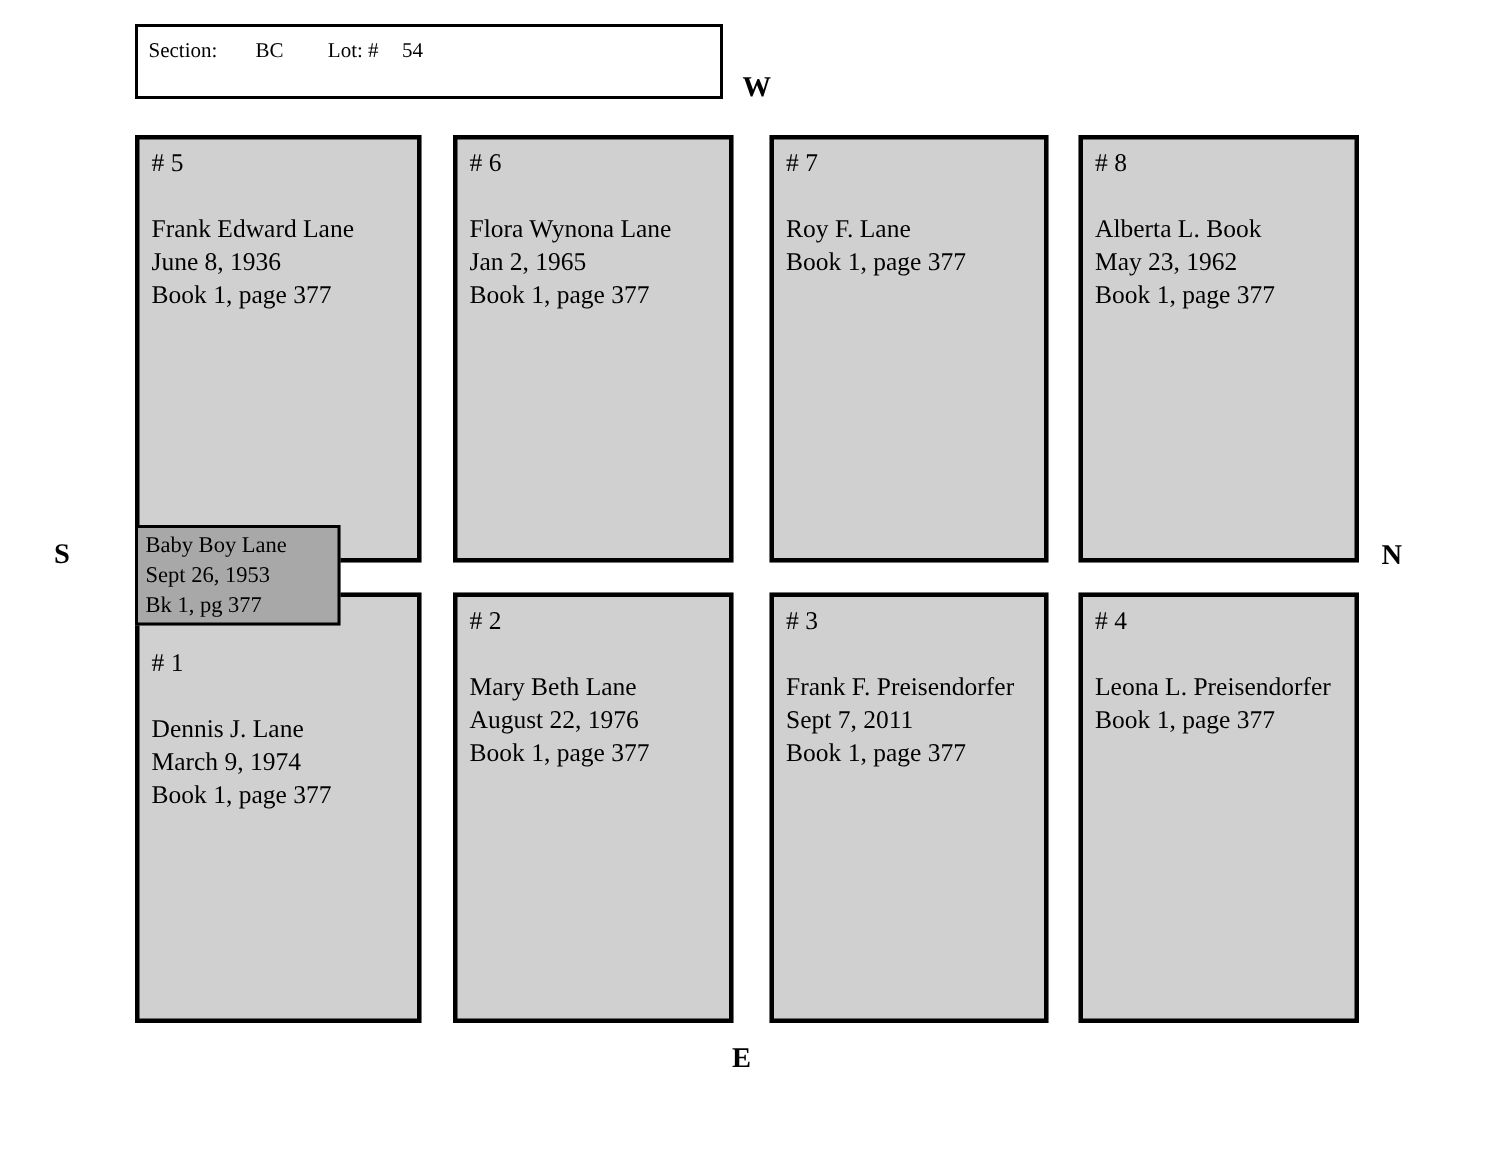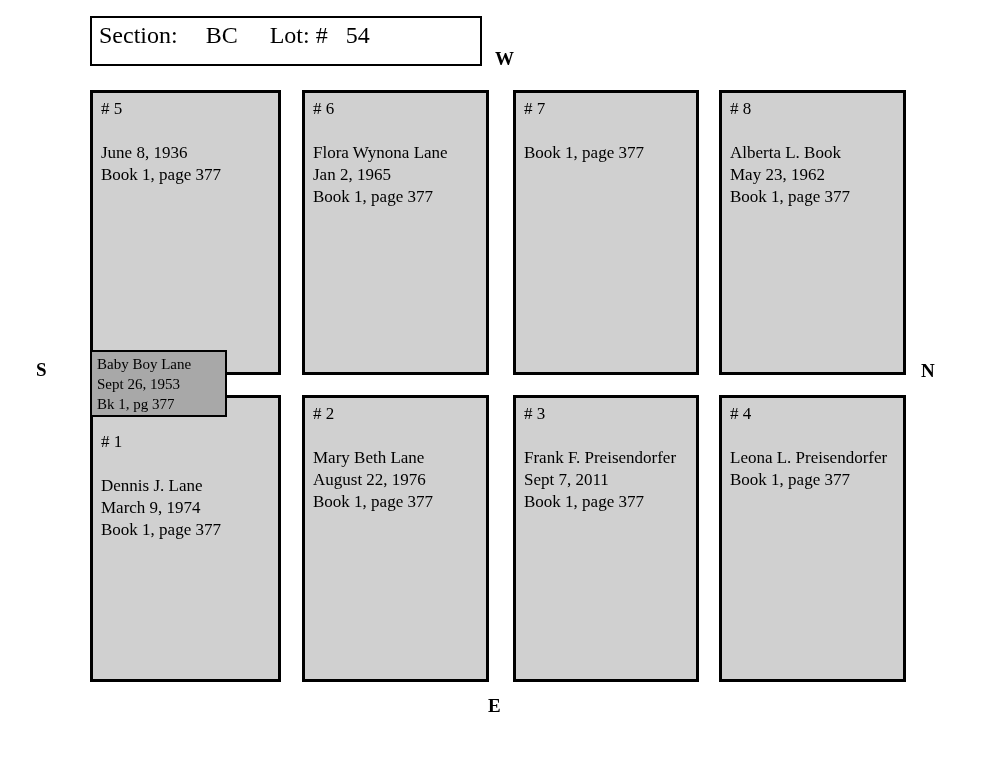--- a/index.html
+++ b/index.html
@@ -24,21 +24,21 @@
     overflow: hidden;
   }
 
   
   .header-box {
     position: absolute;
     left: 90px; top: 16px;
     width: 392px; height: 50px;
     background: #ffffff;
     border: 2px solid var(--border);
-    font-size: 24px;
+    font-size: 14px;
     line-height: 22px;
     padding: 6px 0 0 7px;
     white-space: nowrap;
   }
   .header-box .sec-label { margin-left: 0; }
   .header-box .sec-value { margin-left: 22px; }
   .header-box .lot-label { margin-left: 26px; }
   .header-box .lot-value { margin-left: 12px; }
 
   
@@ -104,37 +104,39 @@
   </div>
 
   <div class="compass w">W</div>
   <div class="compass s">S</div>
   <div class="compass n">N</div>
   <div class="compass e">E</div>
 
   <div class="plot p5">
     <div class="plot-num"># 5</div>
     <div class="plot-details">
+      <div>Frank Edward Lane</div>
       <div>June 8, 1936</div>
       <div>Book 1, page 377</div>
     </div>
   </div>
 
   <div class="plot p6">
     <div class="plot-num"># 6</div>
     <div class="plot-details">
       <div>Flora Wynona Lane</div>
       <div>Jan 2, 1965</div>
       <div>Book 1, page 377</div>
     </div>
   </div>
 
   <div class="plot p7">
     <div class="plot-num"># 7</div>
     <div class="plot-details">
+      <div>Roy F. Lane</div>
       <div>Book 1, page 377</div>
     </div>
   </div>
 
   <div class="plot p8">
     <div class="plot-num"># 8</div>
     <div class="plot-details">
       <div>Alberta L. Book</div>
       <div>May 23, 1962</div>
       <div>Book 1, page 377</div>

